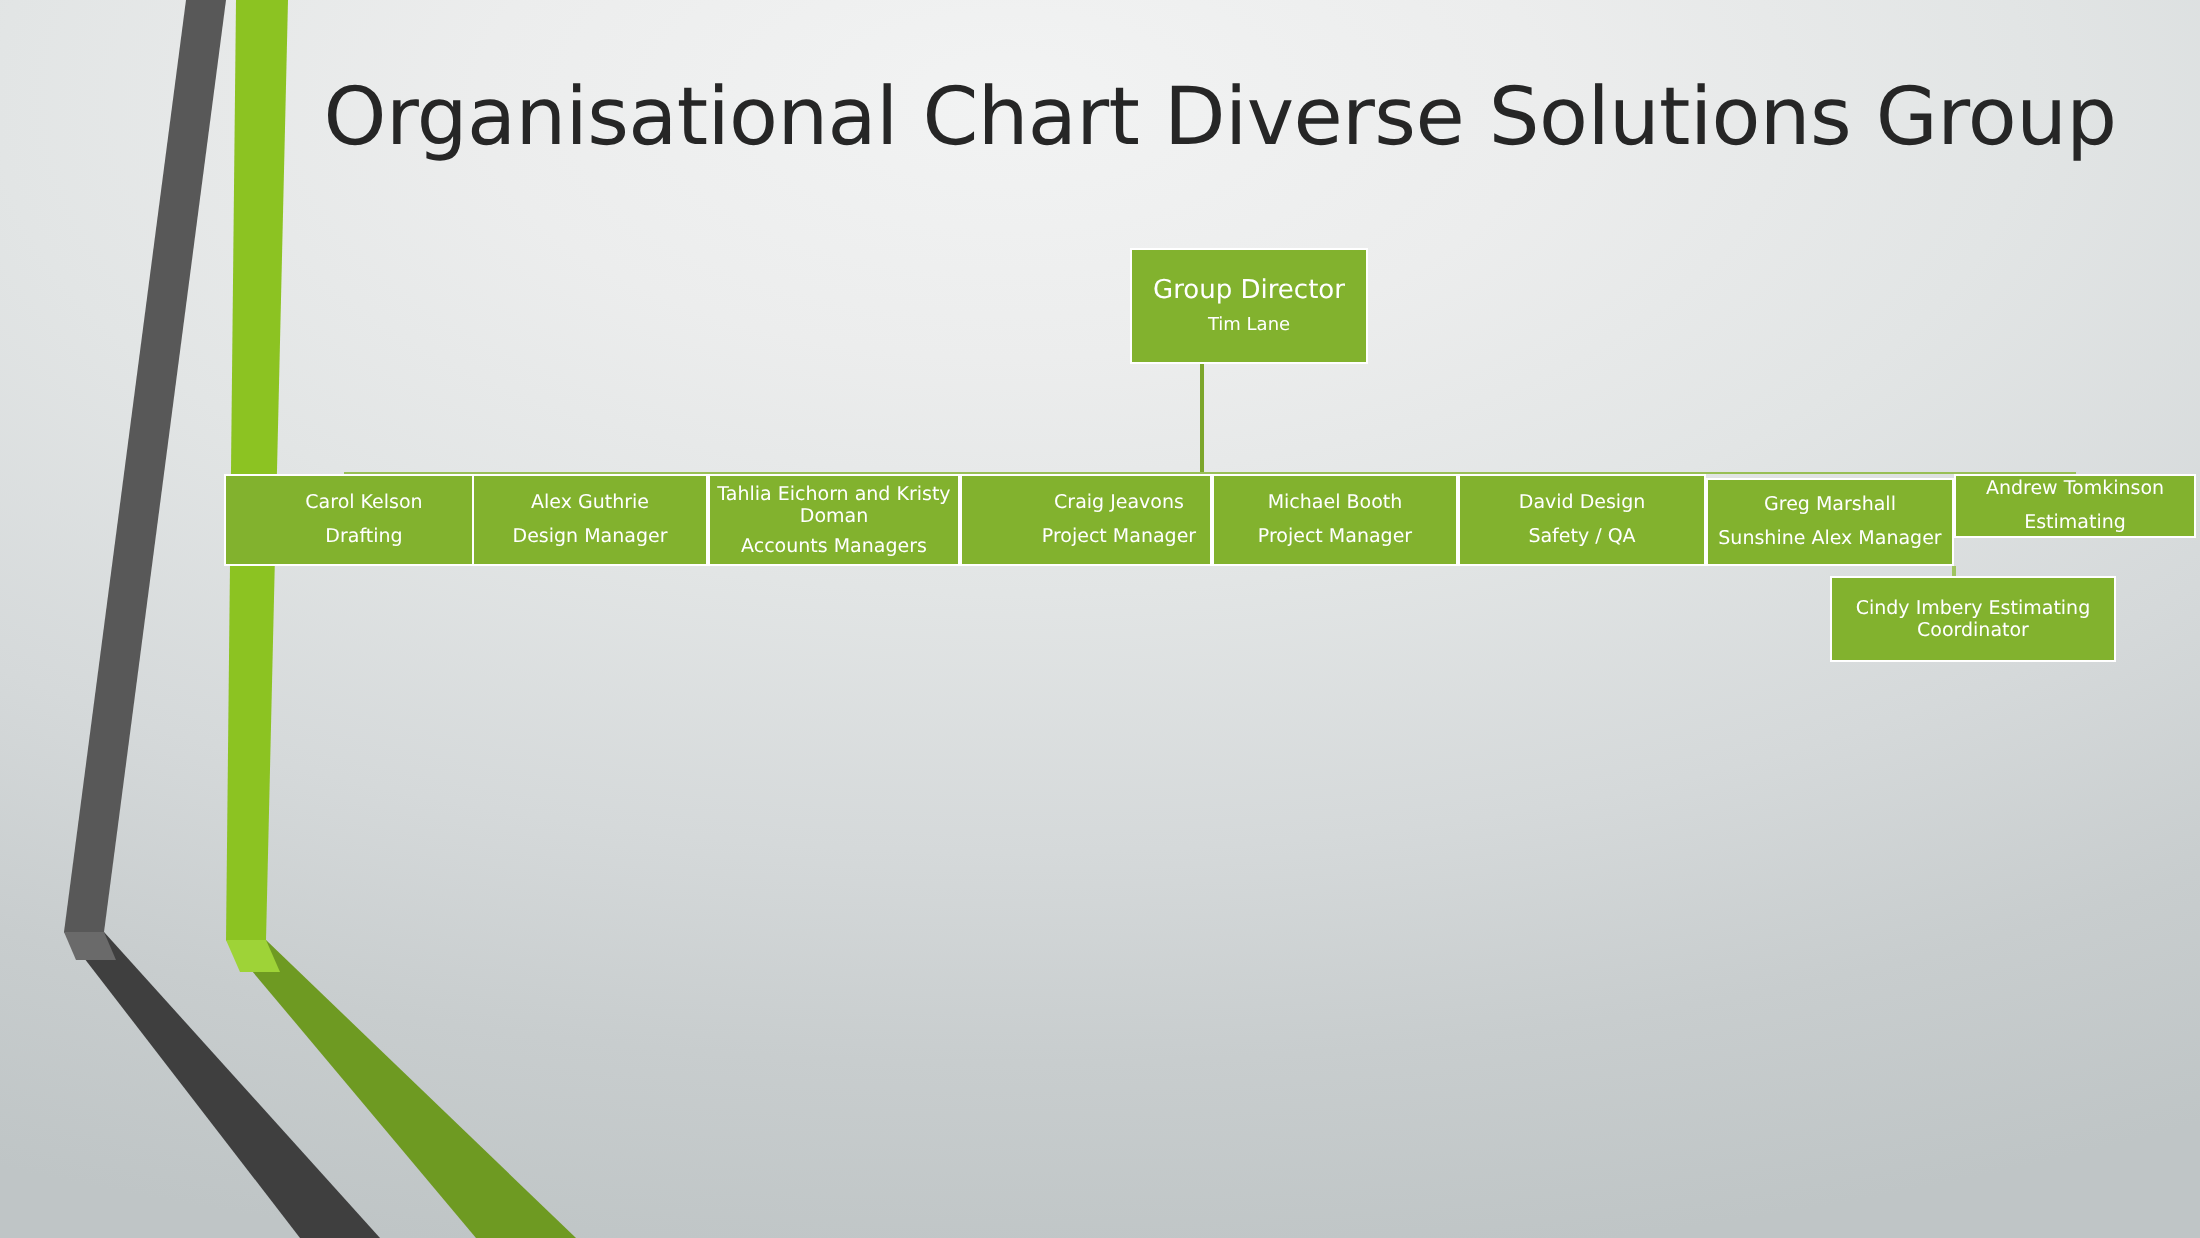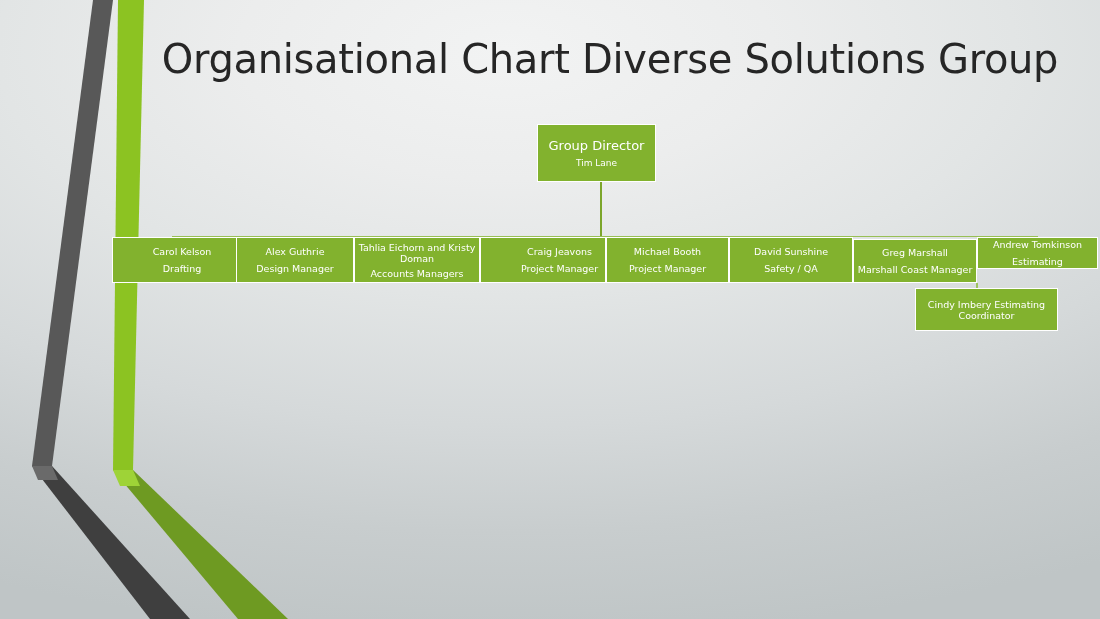--- a/index.html
+++ b/index.html
@@ -83,21 +83,21 @@
   .node .line1,
   .node .line2 {
     display: block;
     width: 100%;
     white-space: normal;
     word-break: normal;
   }
 
   
   .node.root {
-    left: 537px;
+    left: 565px;
     top: 124px;
     width: 119px;
     height: 58px;
     gap: 5px;
   }
   .node.root .line1 {
     font-size: 13px;
     line-height: 15px;
   }
   .node.root .line2 {
@@ -217,27 +217,27 @@
       <span class="line1">Craig Jeavons</span>
       <span class="line2">Project Manager</span>
     </div>
 
     <div class="node lvl2 n5">
       <span class="line1">Michael Booth</span>
       <span class="line2">Project Manager</span>
     </div>
 
     <div class="node lvl2 n6">
-      <span class="line1">David Sunshine</span>
+      <span class="line1">David Design</span>
       <span class="line2">Safety / QA</span>
     </div>
 
     <div class="node lvl2 n7">
       <span class="line1">Greg Marshall</span>
-      <span class="line2">Marshall Coast Manager</span>
+      <span class="line2">Sunshine Alex Manager</span>
     </div>
 
     <div class="node lvl2 n8">
       <span class="line1">Andrew Tomkinson</span>
       <span class="line2">Estimating</span>
     </div>
 
     <div class="node lvl3">
       <span class="line1">Cindy Imbery  Estimating Coordinator</span>
     </div>

